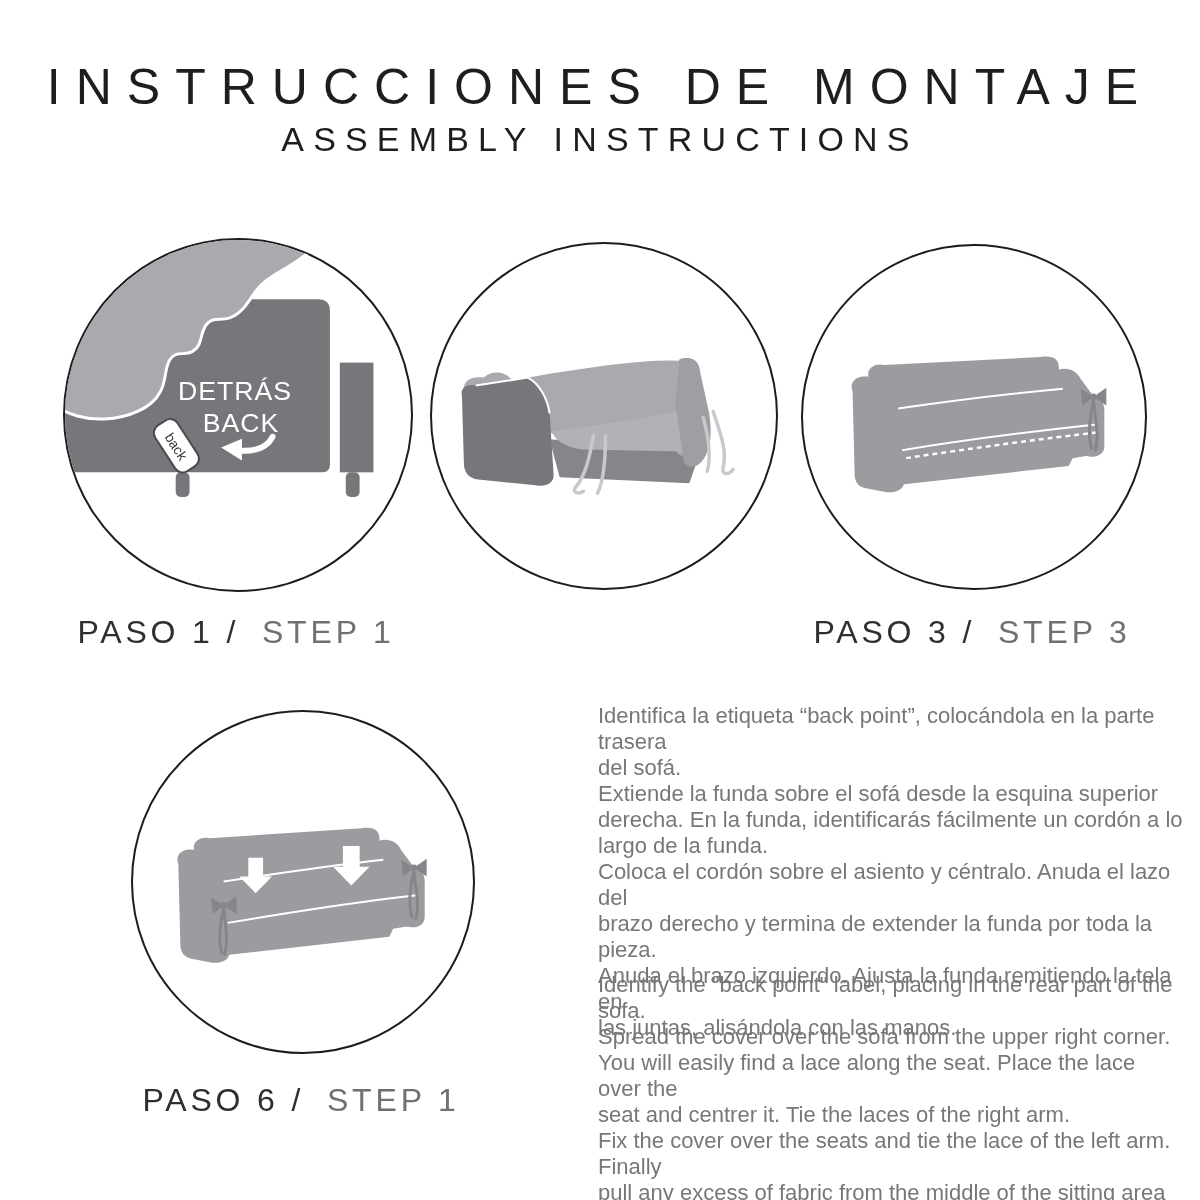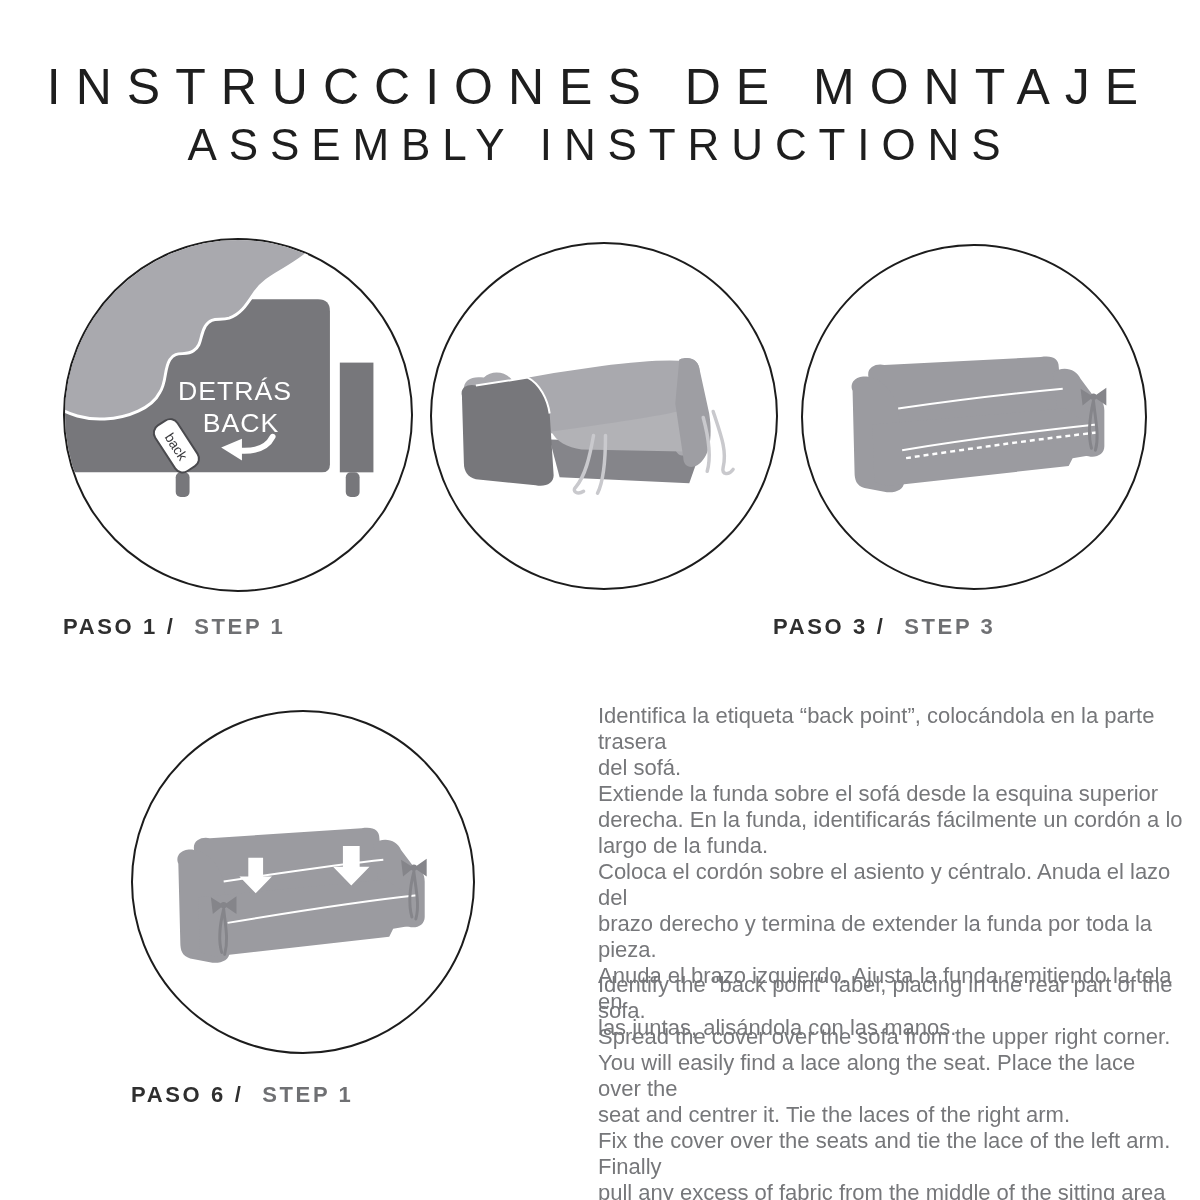--- a/index.html
+++ b/index.html
@@ -6,40 +6,40 @@
   .page {
     position:relative; width:1200px; height:1200px; background:#ffffff;
     font-family:"Liberation Sans", sans-serif; overflow:hidden;
   }
   .title { position:absolute; left:0; top:56px; width:1200px; text-align:center; color:#1e1e1e; }
   .title-line1 {
     font-size:50px; font-weight:100; letter-spacing:0.30em; line-height:1.25;
     font-family:"Liberation Sans", sans-serif; white-space:nowrap;text-align:center;
   }
   .title-line2 {
-    font-size:44px; font-weight:100; letter-spacing:0.27em; line-height:1.2; white-space:nowrap;
+    font-size:34px; font-weight:100; letter-spacing:0.27em; line-height:1.2; white-space:nowrap;
   }
   .circle {
     position:absolute; border:2px solid #1c1c1c; border-radius:50%;
     background:#ffffff; overflow:hidden;
   }
   .circle svg { display:block; width:100%; height:100%; }
   .c1 { left:63px;  top:238px; width:346px; height:350px; }
   .c2 { left:430px; top:242px; width:344px; height:344px; }
   .c3 { left:801px; top:244px; width:342px; height:342px; }
   .c4 { left:131px; top:710px; width:340px; height:340px; }
   .step-label {
-    position:absolute; text-align:left; font-size:22px; letter-spacing:0.12em;
-    font-weight:700; white-space:nowrap;
+    position:absolute; text-align:center; font-size:32px; letter-spacing:0.12em;
+    font-weight:400; white-space:nowrap;
   }
   .step-label .paso { color:#2f2f2f; }
   .step-label .step { color:#6f7073; margin-left:10px; }
   .sl1 { left:63px;  top:614px; width:346px; }
   .sl2 { left:430px; top:614px; width:344px; }
-  .sl3 { left:773px; top:614px; width:342px; }
+  .sl3 { left:801px; top:614px; width:342px; }
   .sl4 { left:131px; top:1082px; width:340px; }
   .para {
     position:absolute; left:598px; width:585px; color:#76777a;
     font-size:22px; line-height:26px; white-space:pre-line;
   }
   .para-es { top:703px; }
   .para-en { top:972px; }
 </style>
 </head>
 <body>

